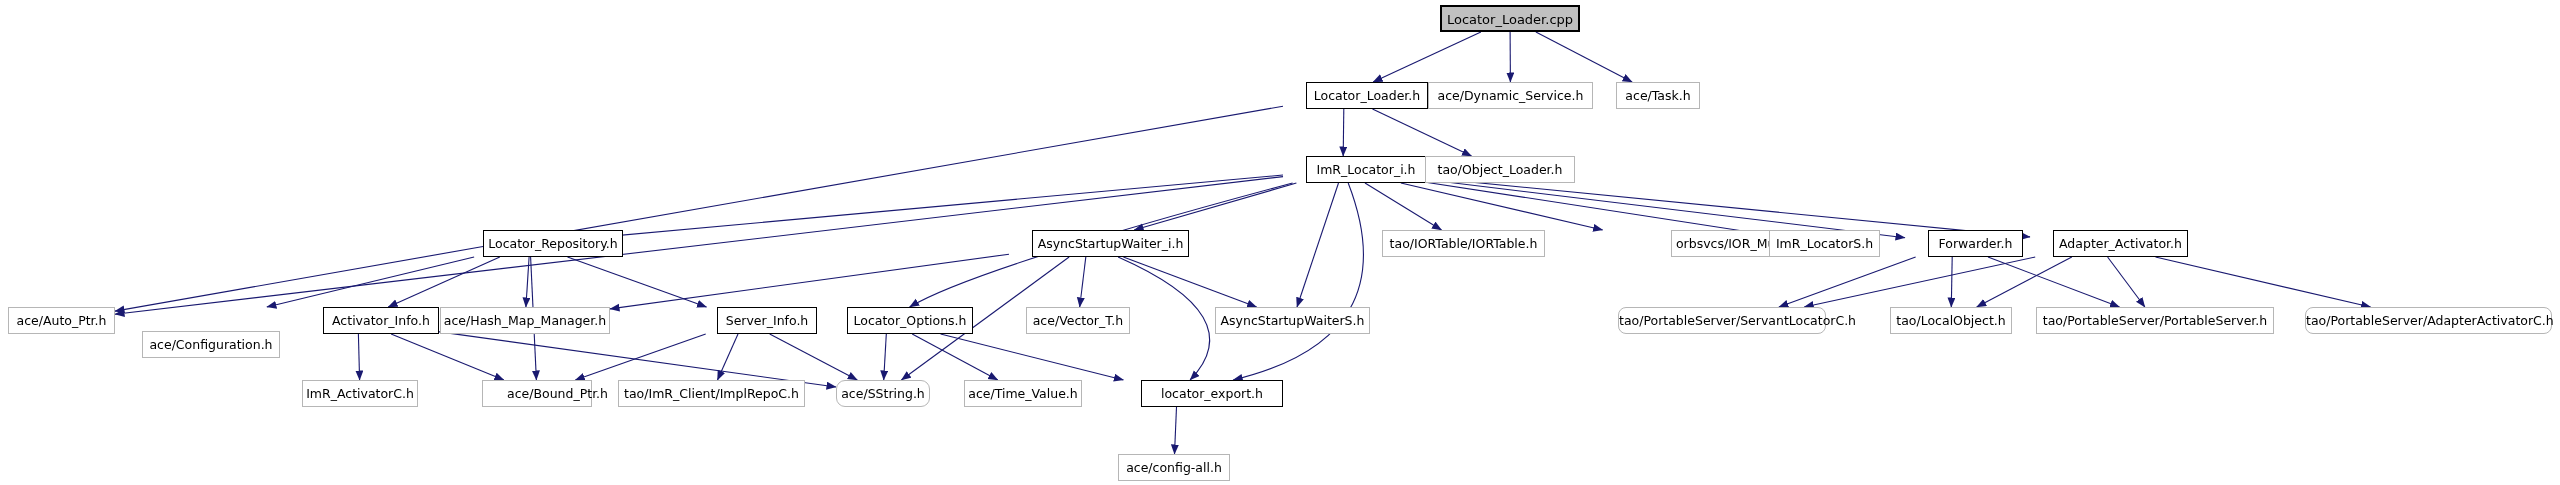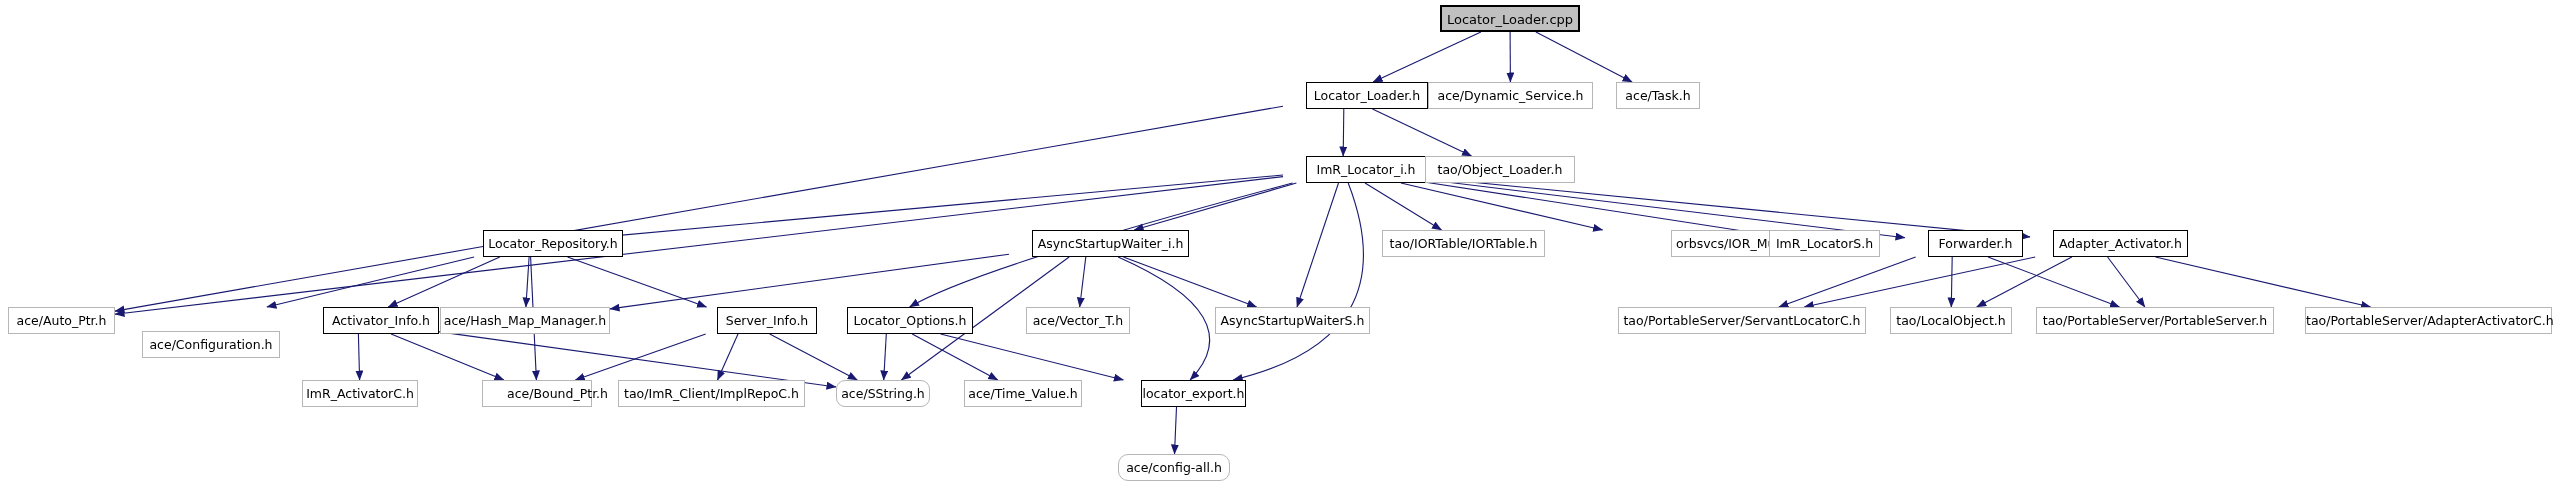--- a/index.html
+++ b/index.html
@@ -107,25 +107,25 @@
       <div class="node internal" style="left: 1905px; top: 230px; width: 95px; height: 27px; line-height: 25px;">Forwarder.h</div>
       <div class="node internal" style="left: 2030px; top: 230px; width: 135px; height: 27px; line-height: 25px;">Adapter_Activator.h</div>
       <div class="node external" style="left: 8px; top: 307px; width: 107px; height: 27px; line-height: 25px;">ace/Auto_Ptr.h</div>
       <div class="node external" style="left: 142px; top: 307px; width: 138px; height: 27px; line-height: 25px; margin-top: 24px;">ace/Configuration.h</div>
       <div class="node internal" style="left: 300px; top: 307px; width: 116px; height: 27px; line-height: 25px;">Activator_Info.h</div>
       <div class="node external" style="left: 440px; top: 307px; width: 170px; height: 27px; line-height: 25px;">ace/Hash_Map_Manager.h</div>
       <div class="node internal" style="left: 694px; top: 307px; width: 100px; height: 27px; line-height: 25px;">Server_Info.h</div>
       <div class="node internal" style="left: 824px; top: 307px; width: 126px; height: 27px; line-height: 25px;">Locator_Options.h</div>
       <div class="node external" style="left: 1026px; top: 307px; width: 104px; height: 27px; line-height: 25px;">ace/Vector_T.h</div>
       <div class="node external" style="left: 1215px; top: 307px; width: 155px; height: 27px; line-height: 25px;">AsyncStartupWaiterS.h</div>
-      <div class="node external" style="left: 1618px; top: 307px; width: 248px; height: 27px; line-height: 25px;">tao/PortableServer/ServantLocatorC.h</div>
+      <div class="node external" style="left: 1618px; top: 307px; width: 208px; height: 27px; line-height: 25px; border-radius: 8px;">tao/PortableServer/ServantLocatorC.h</div>
       <div class="node external" style="left: 1890px; top: 307px; width: 122px; height: 27px; line-height: 25px;">tao/LocalObject.h</div>
       <div class="node external" style="left: 2036px; top: 307px; width: 238px; height: 27px; line-height: 25px;">tao/PortableServer/PortableServer.h</div>
-      <div class="node external" style="left: 2305px; top: 307px; width: 247px; height: 27px; line-height: 25px;">tao/PortableServer/AdapterActivatorC.h</div>
+      <div class="node external" style="left: 2305px; top: 307px; width: 247px; height: 27px; line-height: 25px; border-radius: 8px;">tao/PortableServer/AdapterActivatorC.h</div>
       <div class="node external" style="left: 302px; top: 380px; width: 116px; height: 27px; line-height: 25px;">ImR_ActivatorC.h</div>
       <div class="node external" style="left: 482px; top: 380px; width: 110px; height: 27px; line-height: 25px; padding-left: 24px;">ace/Bound_Ptr.h</div>
       <div class="node external" style="left: 618px; top: 380px; width: 187px; height: 27px; line-height: 25px;">tao/ImR_Client/ImplRepoC.h</div>
       <div class="node external" style="left: 836px; top: 380px; width: 94px; height: 27px; line-height: 25px; border-radius: 9px;">ace/SString.h</div>
       <div class="node external" style="left: 964px; top: 380px; width: 118px; height: 27px; line-height: 25px;">ace/Time_Value.h</div>
-      <div class="node internal" style="left: 1118px; top: 380px; width: 105px; height: 27px; line-height: 25px;">locator_export.h</div>
-      <div class="node external" style="left: 1118px; top: 454px; width: 112px; height: 27px; line-height: 25px; border-radius: 10px;">ace/config-all.h</div>
+      <div class="node internal" style="left: 1118px; top: 380px; width: 142px; height: 27px; line-height: 25px;">locator_export.h</div>
+      <div class="node external" style="left: 1118px; top: 454px; width: 112px; height: 27px; line-height: 25px;">ace/config-all.h</div>
     </div>
 </div>
 
 </body></html>

